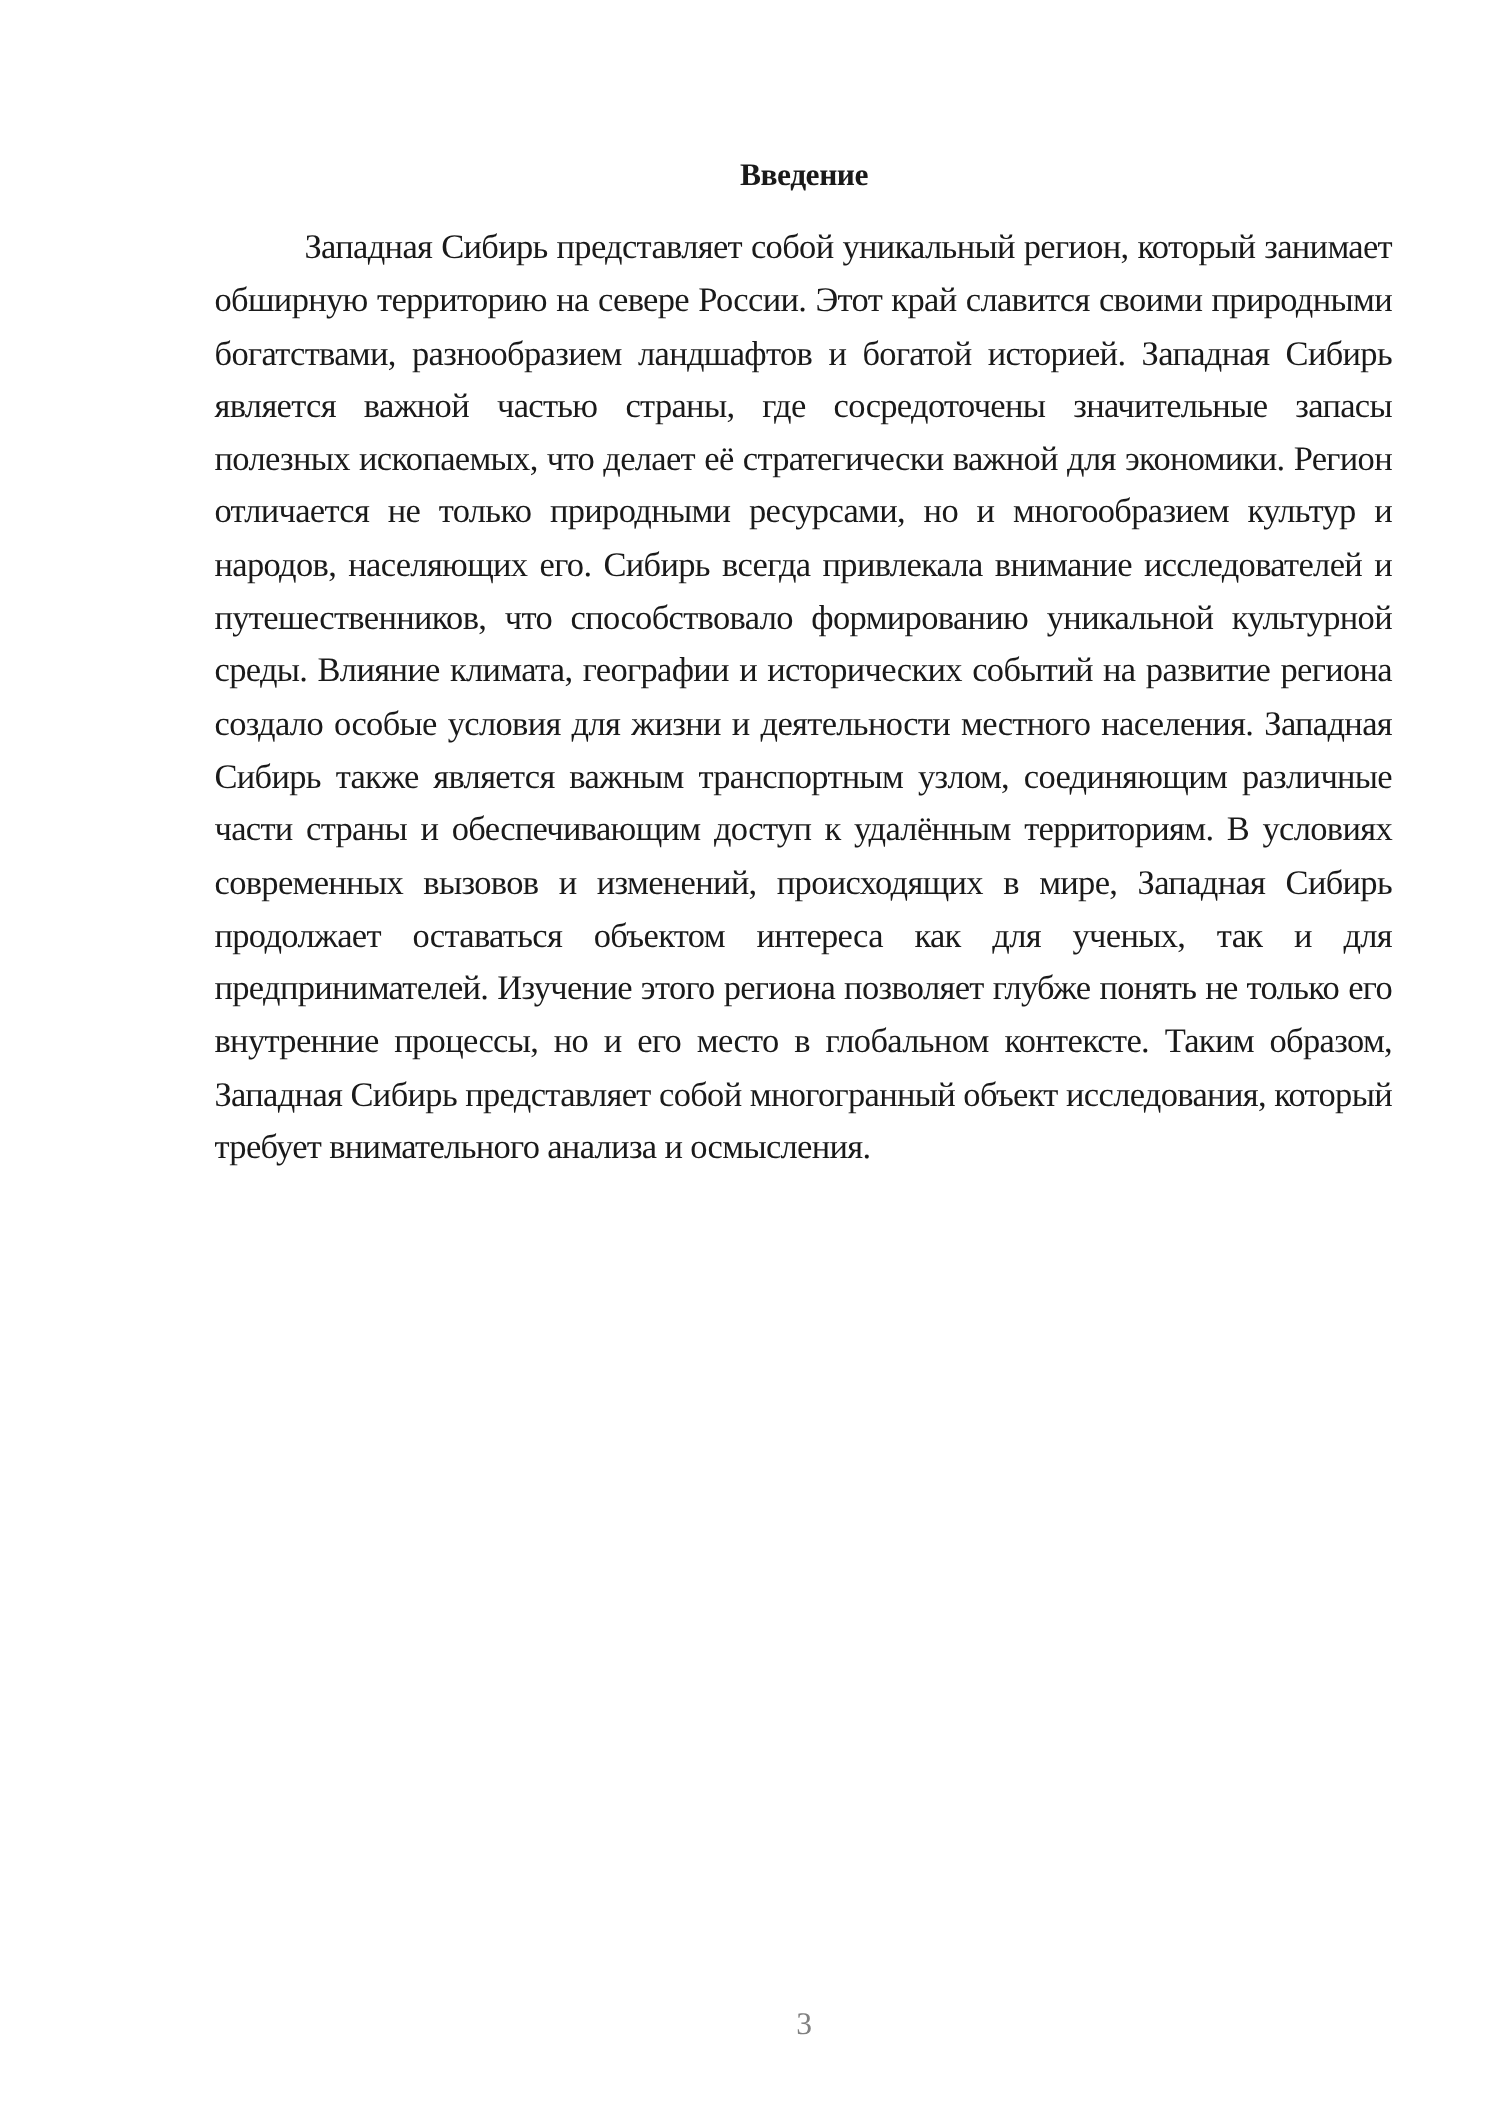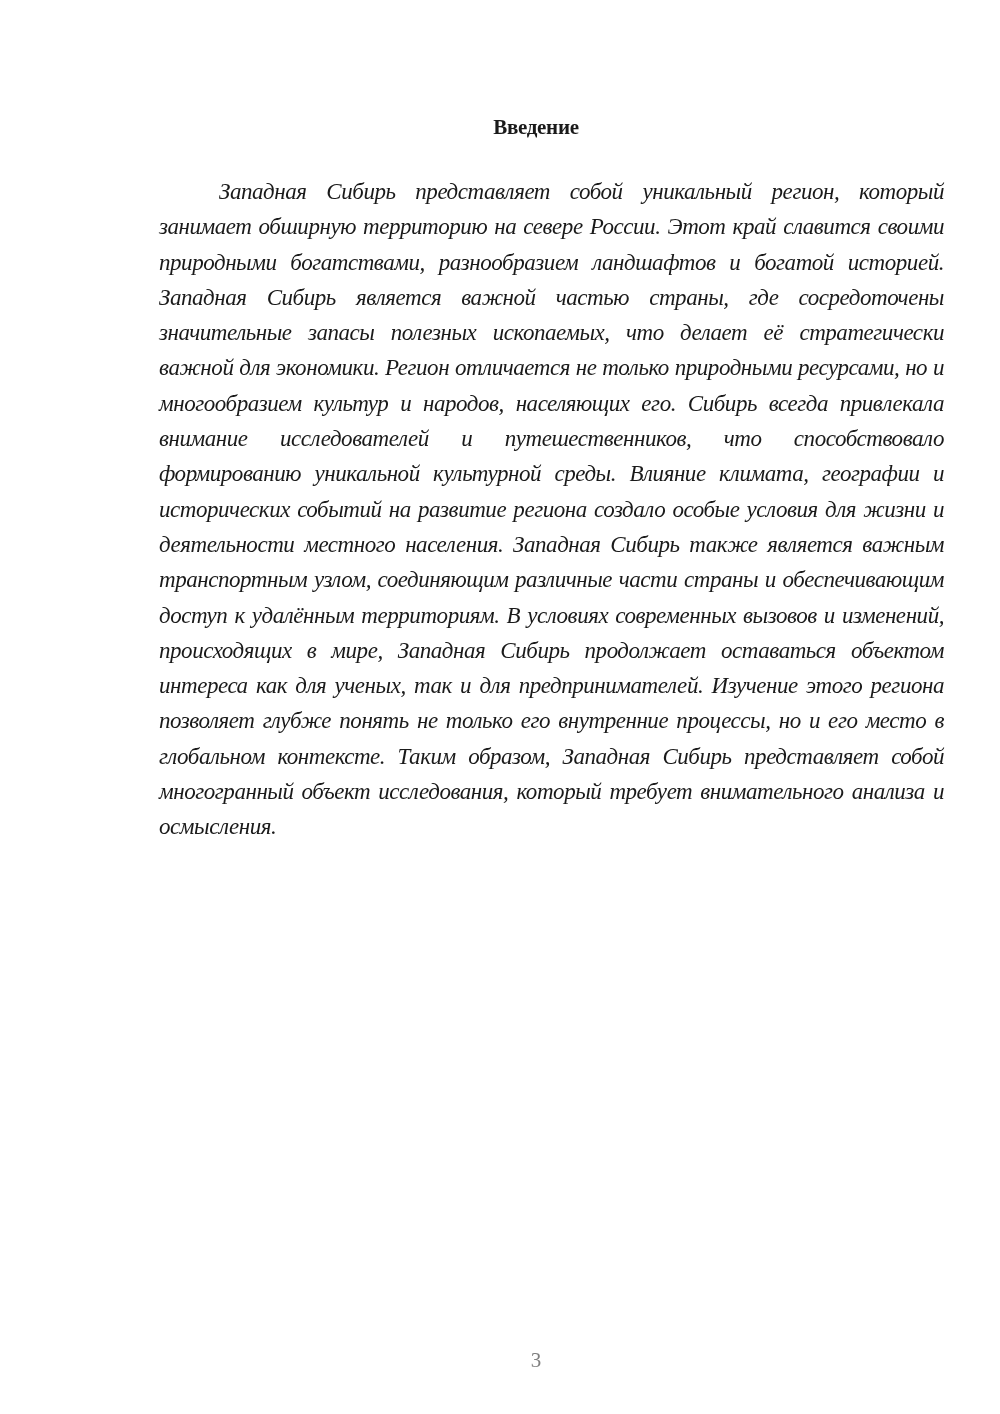--- a/index.html
+++ b/index.html
@@ -10,21 +10,21 @@
     body {
       width: 1000px;
       height: 1414px;
       position: relative;
       overflow: hidden;
       font-family: "Liberation Serif", "DejaVu Serif", serif;
       color: #1a1a1a;
     }
     .page {
       position: absolute;
-      left: 0; top: 16px;
+      left: 0; top: 5px;
       width: 1000px;
       height: 1002px;
     }
     .title {
       position: absolute;
       top: 96px;
       left: 0;
       width: 1072px;
       text-align: center;
       font-weight: bold;
@@ -34,25 +34,24 @@
     }
     .body-text {
       position: absolute;
       left: 143px;
       top: 142px;
       width: 785px;
       font-size: 23px;
       line-height: 35.3px;
       text-align: justify;
       text-indent: 60px;
-      margin: 16px;
+      margin: 0;
       letter-spacing: -0.45px;
       word-spacing: 0px;
       hyphens: none;
-      font-style: italic;
     }
     .page-number {
       position: absolute;
       top: 1332px;
       left: 0;
       width: 1072px;
       text-align: center;
       font-size: 21px;
       color: #808080;
     }

